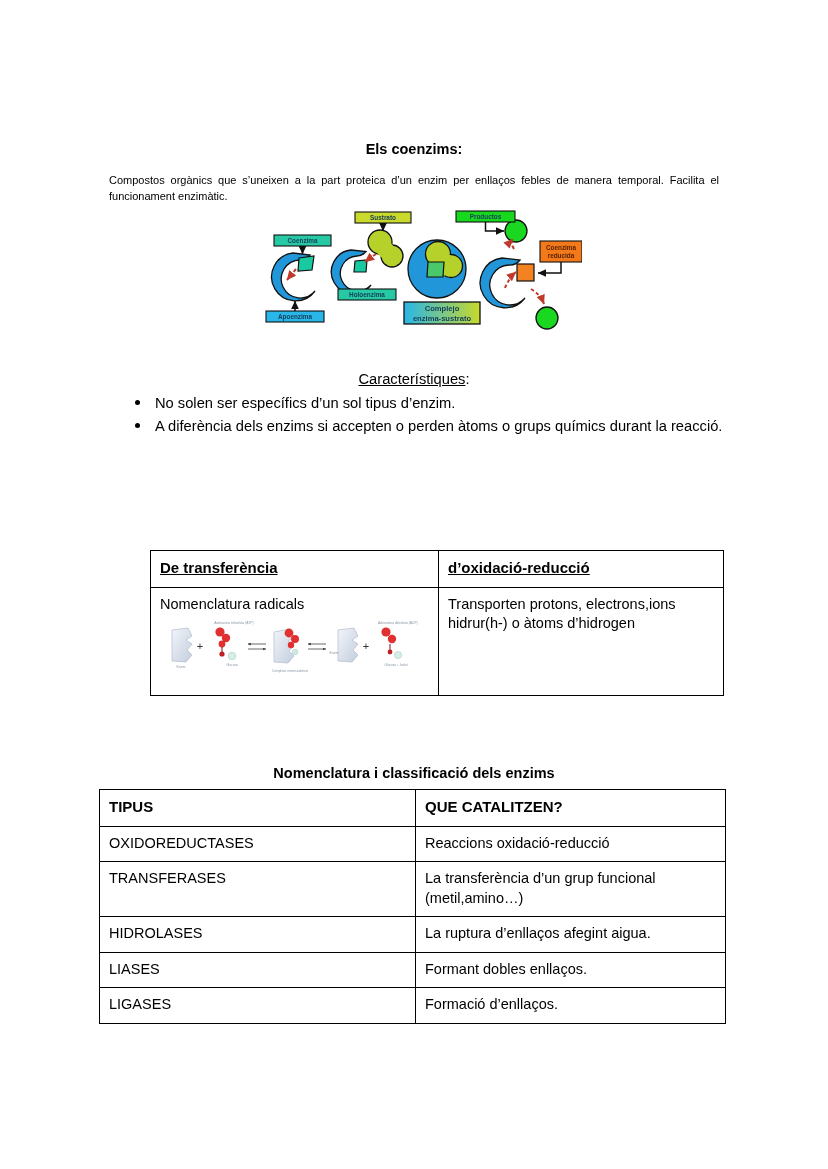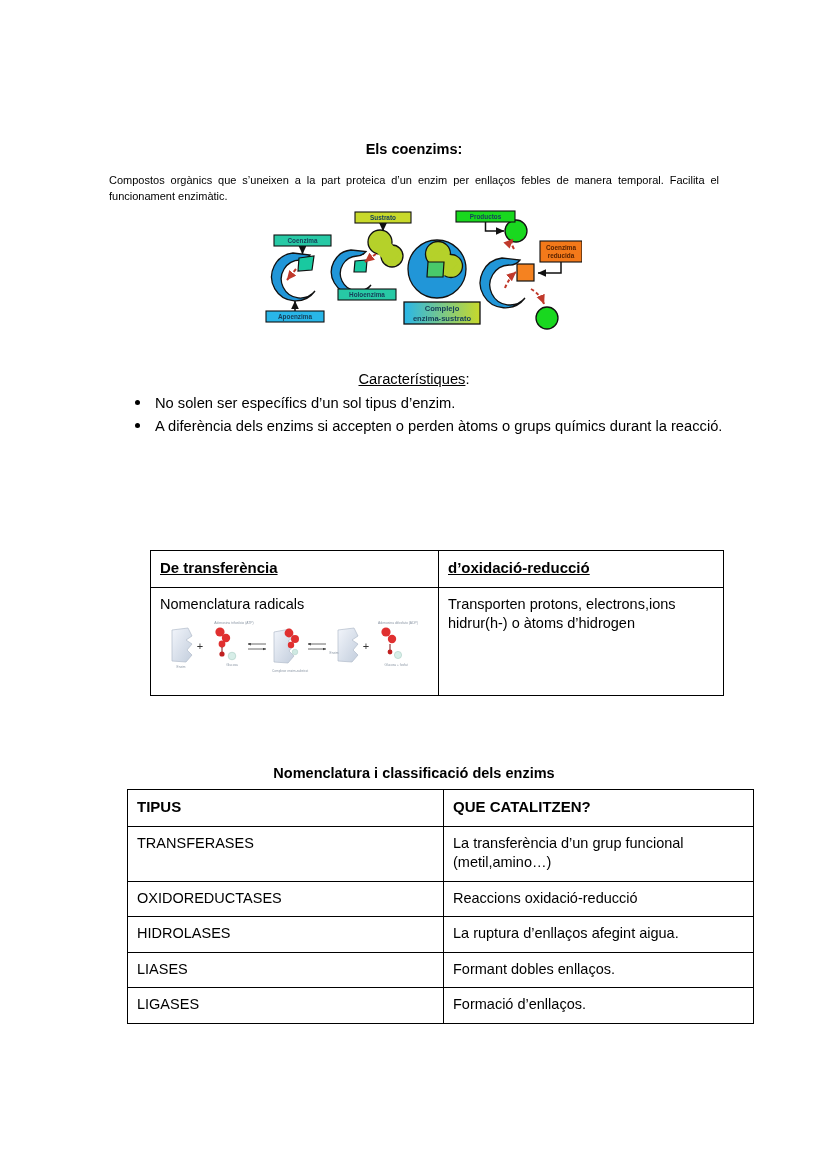--- a/index.html
+++ b/index.html
@@ -106,21 +106,20 @@
   #table-transfer col.c1 { width: 288px; }
   #table-transfer col.c2 { width: 285px; }
   #table-transfer td.hdrcell { height: 20px; }
   #table-transfer td.bodycell { height: 92px; }
 
   #table-classification {
     position: absolute;
     left: 99px;
     top: 789px;
     width: 626px;
-    margin-left: 28px;
   }
   #table-classification col.c1 { width: 316px; }
   #table-classification col.c2 { width: 310px; }
 
   
   .nomen-block {
     position: absolute;
     left: 97px;
     top: 728px;
     width: 634px;
@@ -351,28 +350,28 @@
     <tbody>
       <tr>
         <td>
           <span class="hdr-bold">TIPUS</span>
         </td>
         <td>
           <span class="hdr-bold">QUE CATALITZEN?</span>
         </td>
       </tr>
       <tr>
+        <td>OXIDOREDUCTASES</td>
+        <td>Reaccions oxidació-reducció</td>
+      </tr>
+      <tr>
         <td>TRANSFERASES</td>
         <td>La transferència d’un grup funcional (metil,amino…)</td>
       </tr>
       <tr>
-        <td>OXIDOREDUCTASES</td>
-        <td>Reaccions oxidació-reducció</td>
-      </tr>
-      <tr>
         <td>HIDROLASES</td>
         <td>La ruptura d’enllaços afegint aigua.</td>
       </tr>
       <tr>
         <td>LIASES</td>
         <td>Formant dobles enllaços.</td>
       </tr>
       <tr>
         <td>LIGASES</td>
         <td>Formació d’enllaços.</td>

